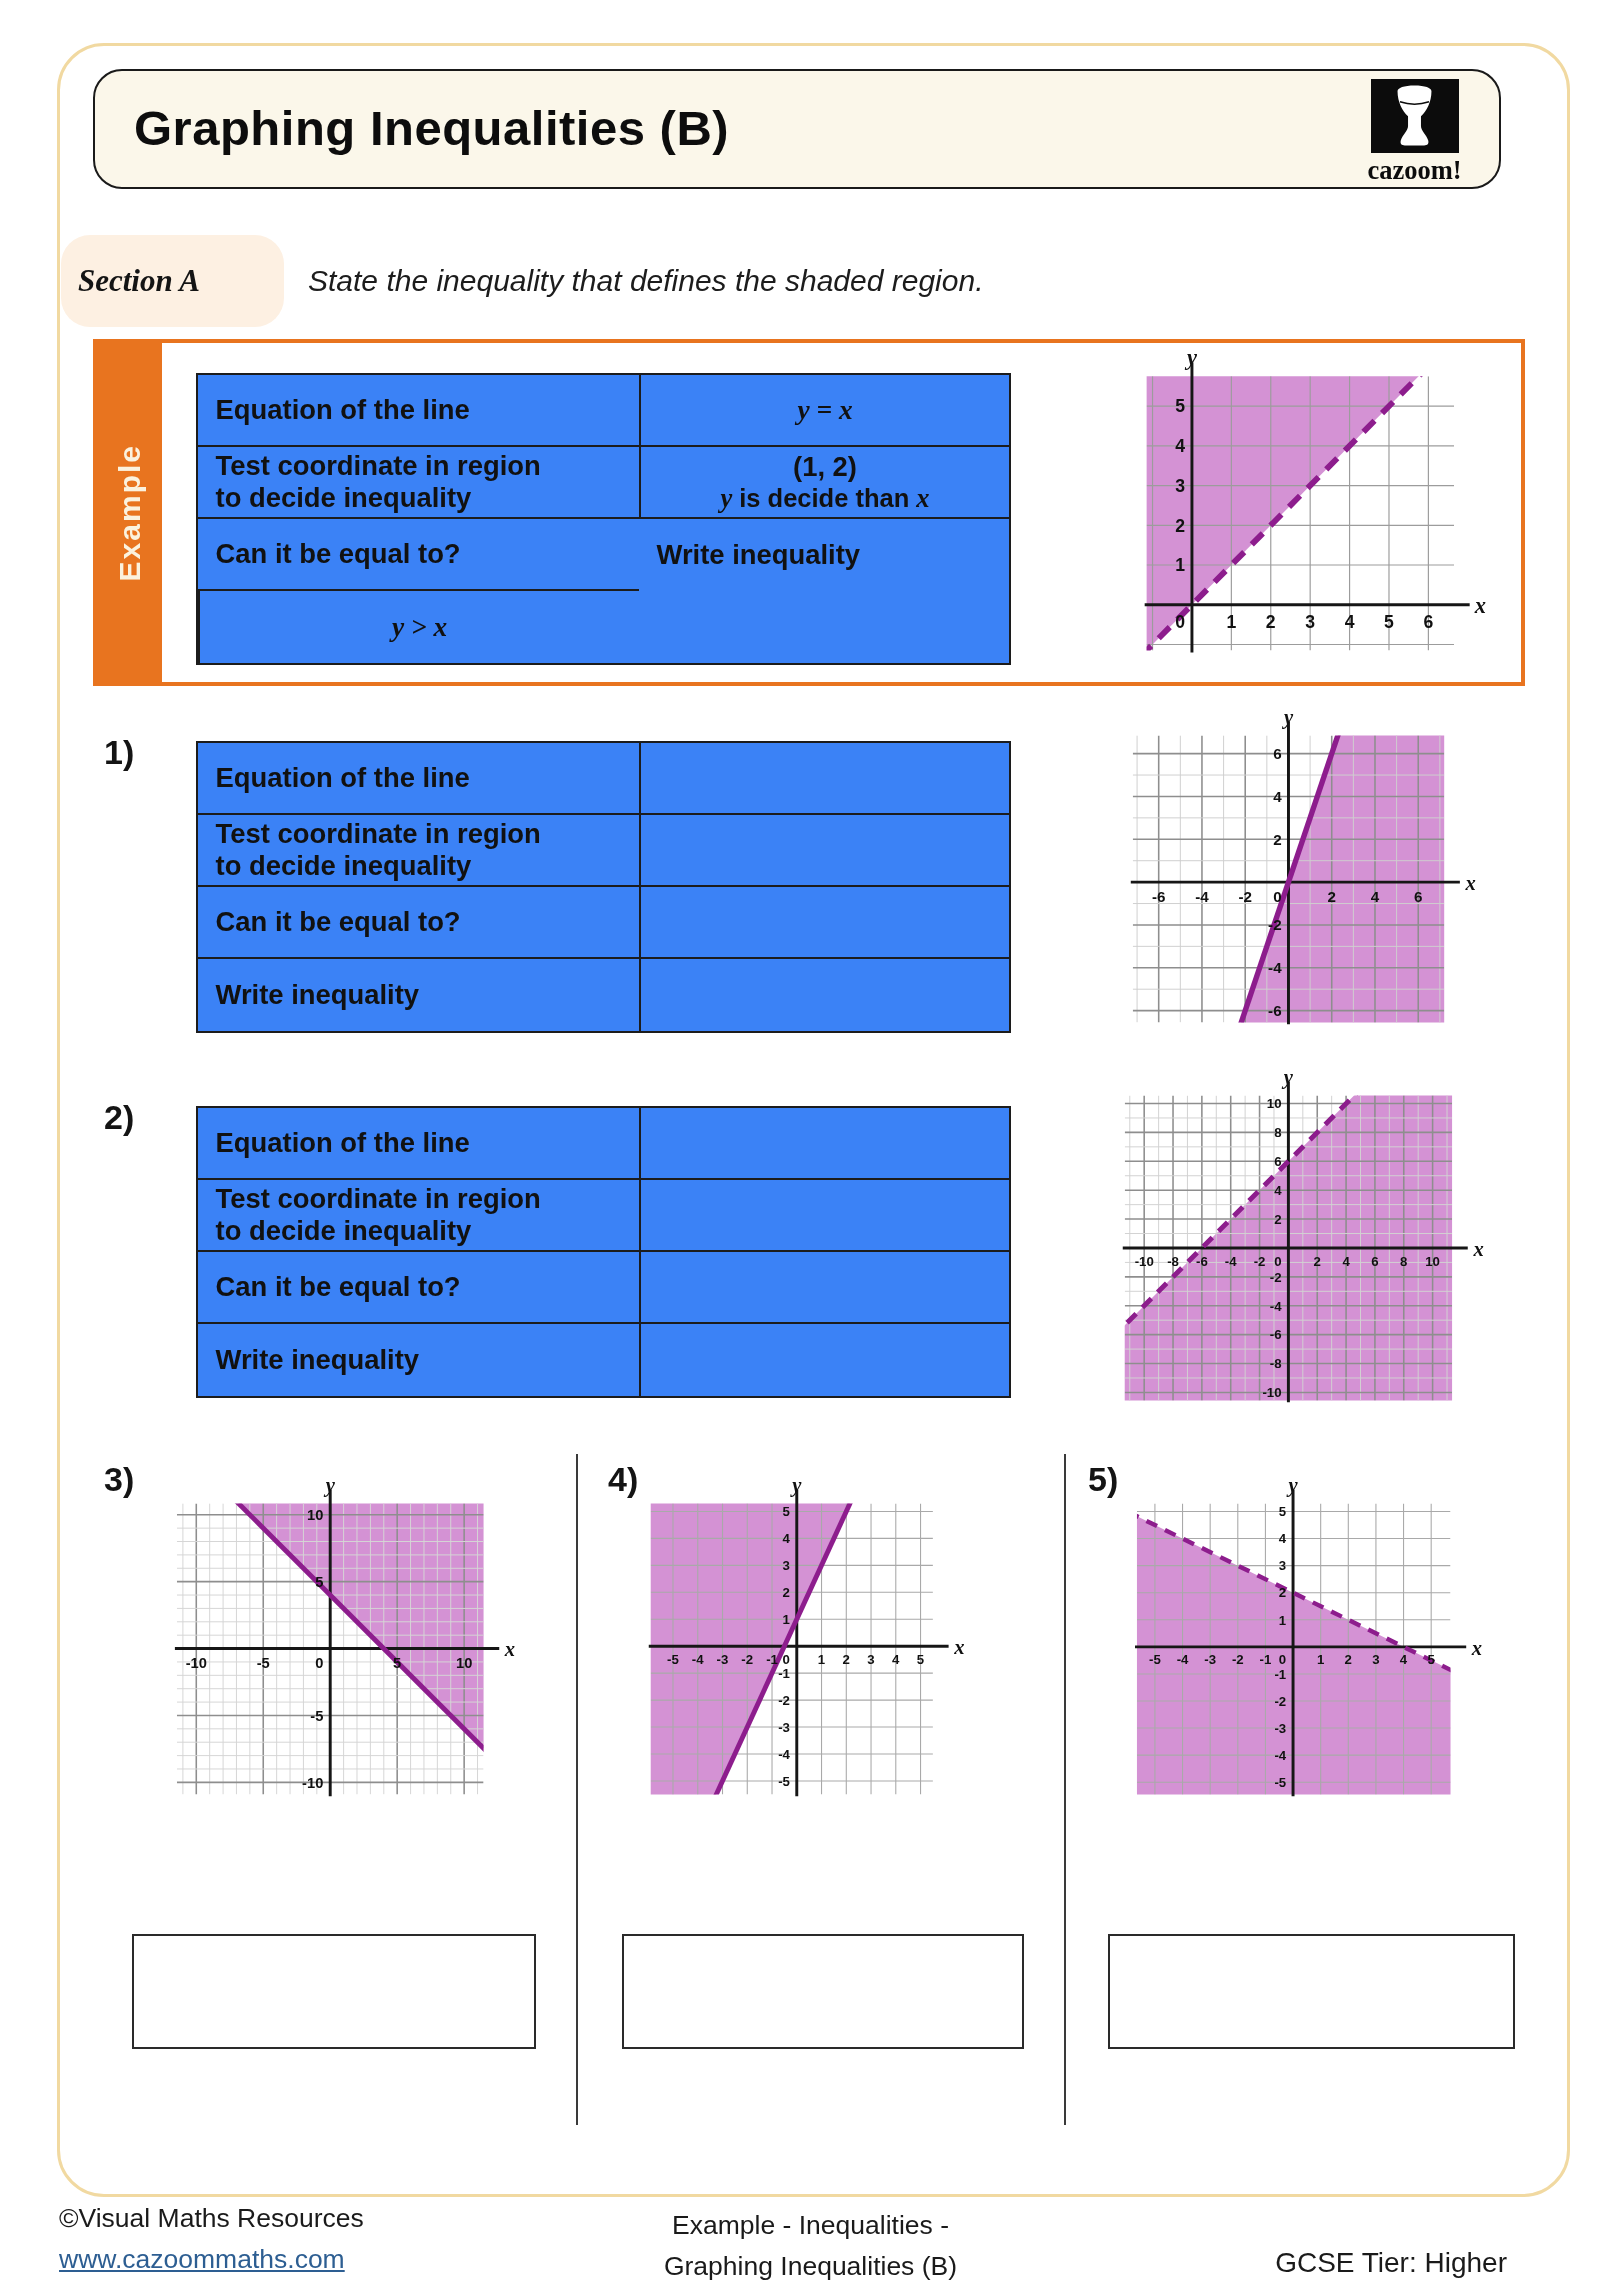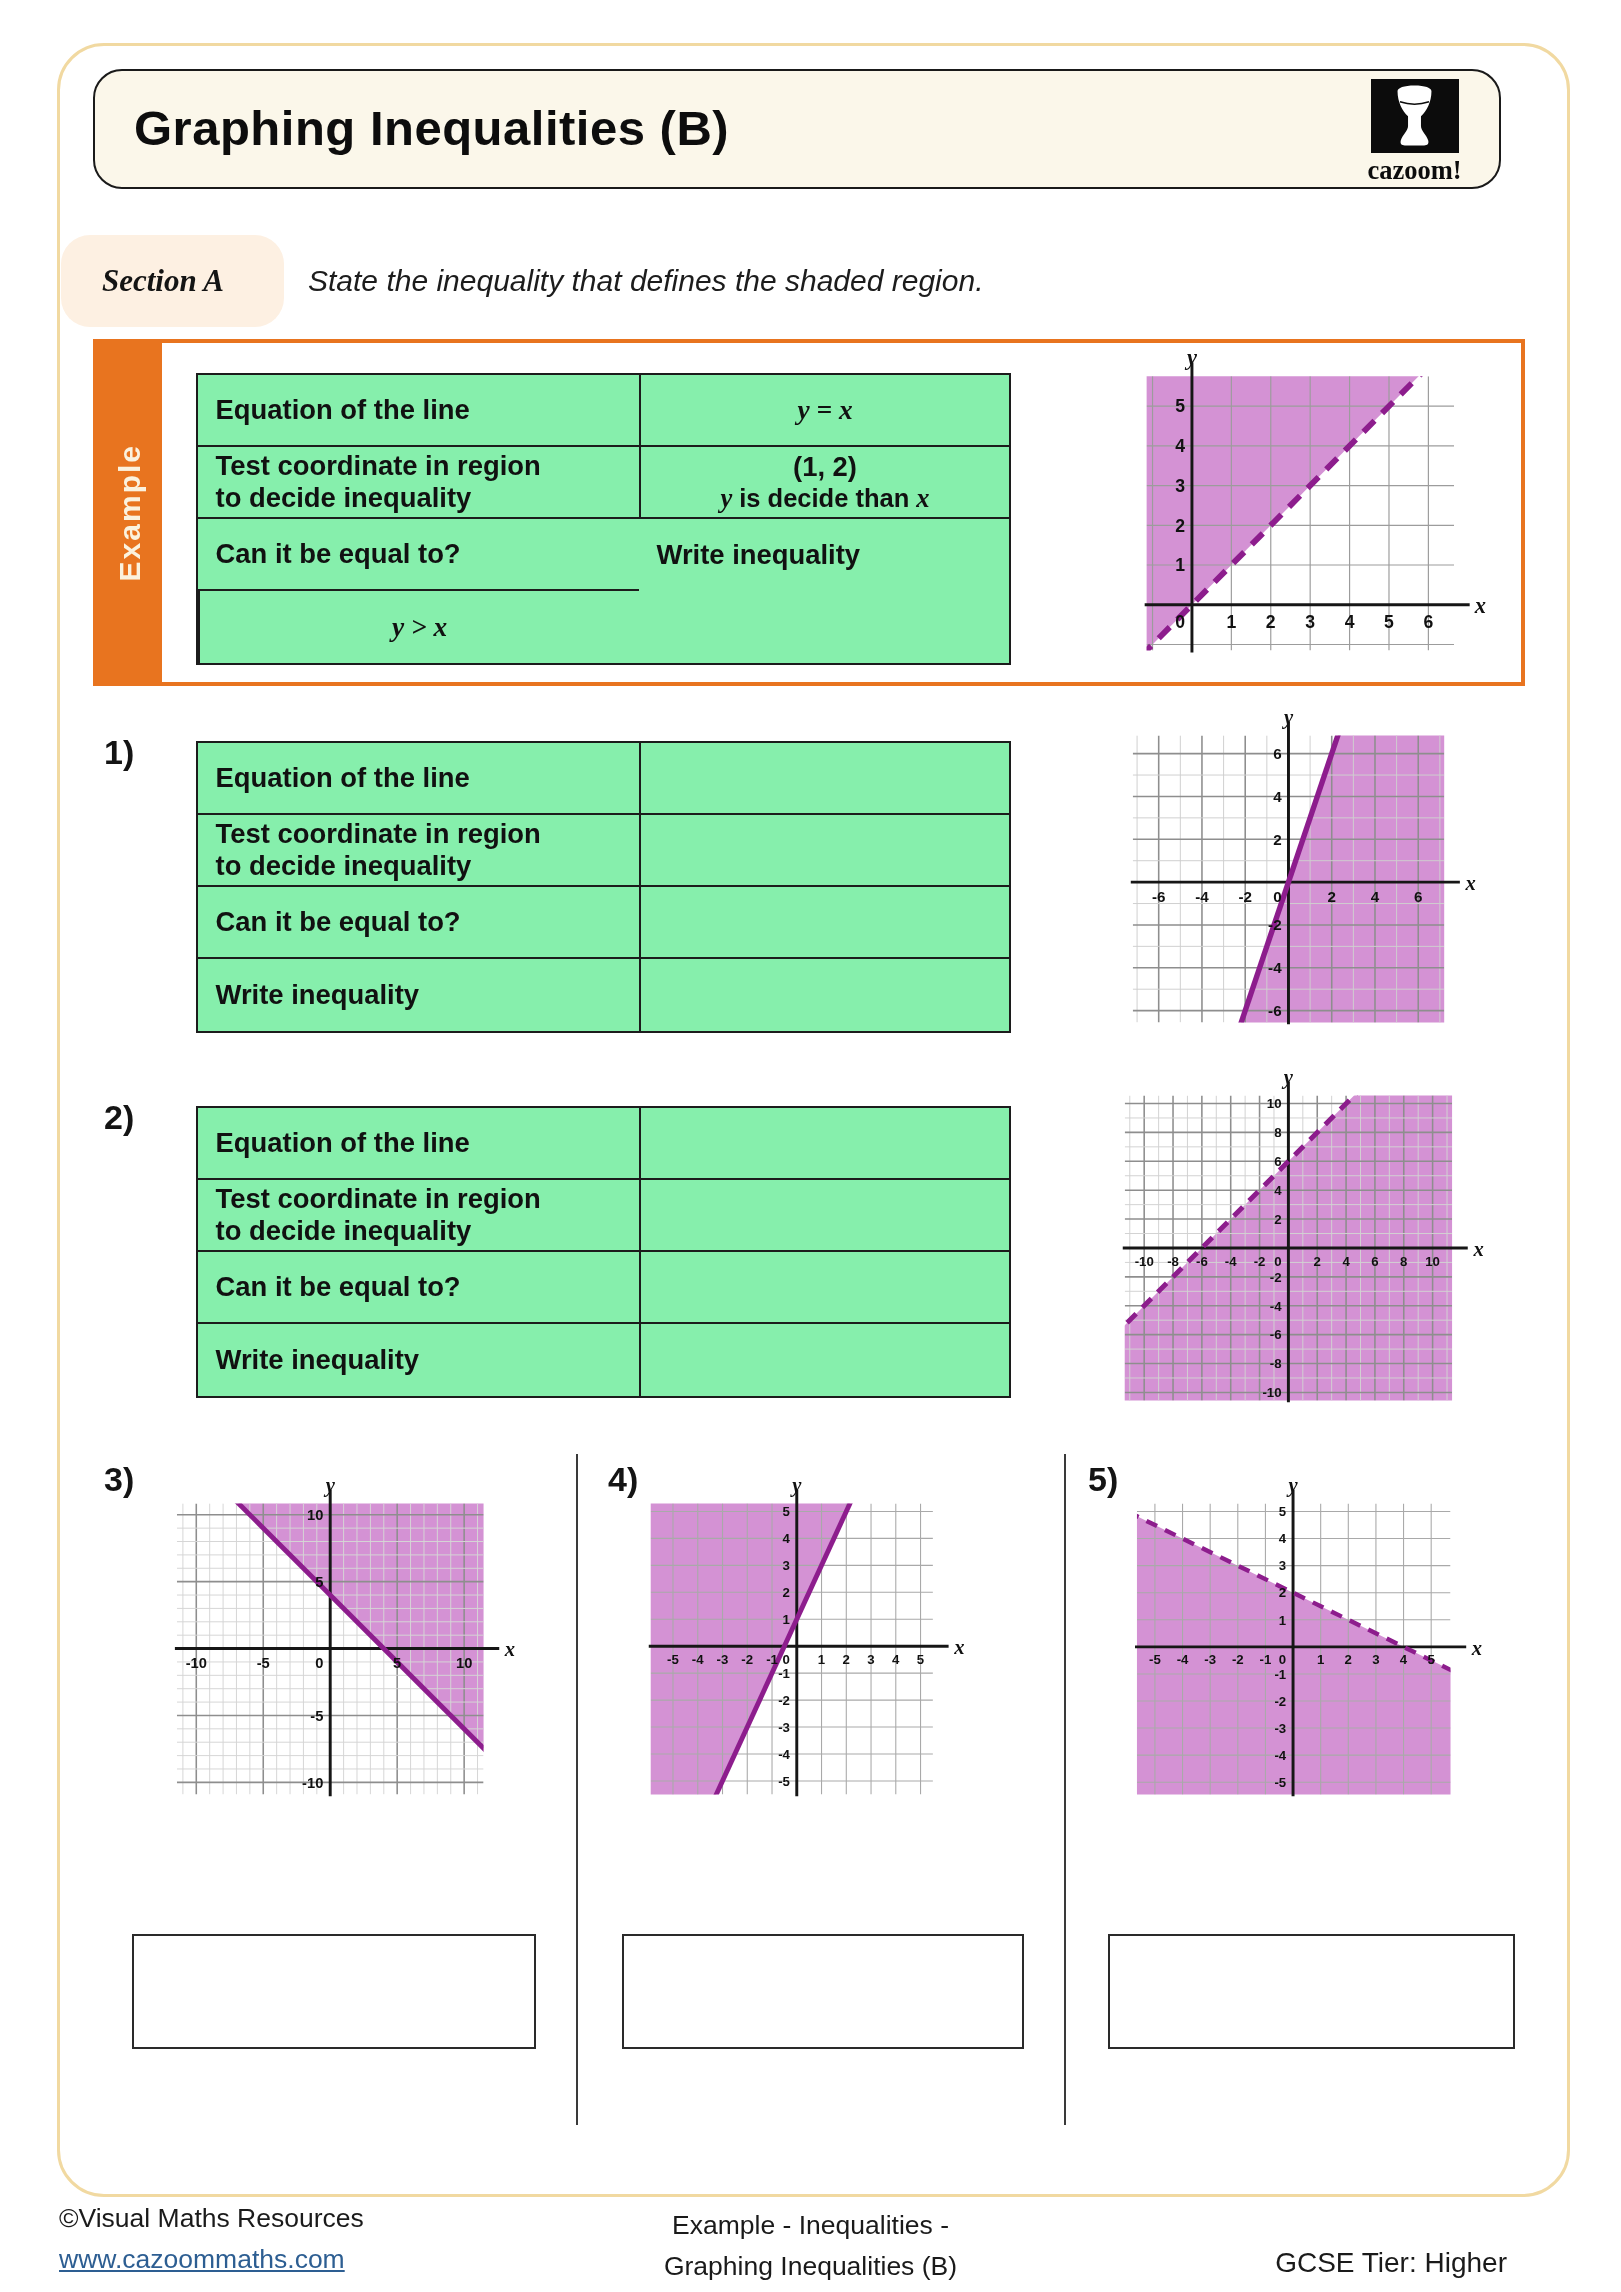--- a/index.html
+++ b/index.html
@@ -9,32 +9,32 @@
         border:3.9px solid #f1d9a1;border-radius:47px;box-sizing:border-box;}
   .header{position:absolute;left:93px;top:69px;width:1408px;height:120px;background:#fbf7ea;
         border:2.9px solid #1a1a1a;border-radius:29px;box-sizing:border-box;}
   .title{position:absolute;left:39px;top:0;height:114px;display:flex;align-items:center;
         font-size:49px;font-weight:700;letter-spacing:0.5px;color:#0d0d0d;}
   .logo{position:absolute;right:25.5px;top:2px;width:118px;text-align:center;}
   .logo-square{width:88px;height:74px;background:#0c0c0c;margin:5.9px auto 2px auto;
         display:flex;align-items:center;justify-content:center;}
   .logo-text{font-family:"Liberation Serif",serif;font-weight:700;font-size:26.5px;color:#0c0c0c;}
   .section-pill{position:absolute;left:61px;top:235px;width:223px;height:92px;background:#fdf0e2;
-        border-radius:29px;display:flex;align-items:center;padding-left:41px;box-sizing:border-box;
+        border-radius:29px;display:flex;align-items:center;padding-left:17px;box-sizing:border-box;
         font-family:"Liberation Serif",serif;font-style:italic;font-weight:700;font-size:31px;color:#141414;}
   .instruction{position:absolute;left:308px;top:235px;height:92px;display:flex;align-items:center;
         font-family:Liberation Sans, sans-serif;font-style:italic;font-size:30px;color:#1c1c1c;}
   .example-box{position:absolute;left:93px;top:339px;width:1432px;height:347px;background:#ffffff;
         border:4.9px solid #e8741f;box-sizing:border-box;}
   .ex-bar{position:absolute;left:0;top:0;bottom:0;width:65px;background:#e8741f;
         display:flex;align-items:center;justify-content:center;}
   .ex-bar span{writing-mode:vertical-rl;transform:rotate(180deg);color:#fbf2de;
         font-weight:700;font-size:30px;letter-spacing:2px;}
   .tbl{position:absolute;width:815px;display:grid;grid-template-columns:441px 1fr;
-        grid-auto-rows:72px;border:2.9px solid #1c1c1c;background:#86efac;box-sizing:border-box;}
+        grid-auto-rows:72px;border:2.9px solid #1c1c1c;background:#3b82f6;box-sizing:border-box;}
   .cell{border-bottom:2px solid #1c1c1c;display:flex;flex-direction:column;justify-content:center;box-sizing:border-box;}
   .cell:nth-last-child(-n+2){border-bottom:none;}
   .cell.lbl{padding-left:17.6px;font-weight:700;font-size:27.4px;line-height:32px;align-items:flex-start;}
   .cell.val{border-left:2px solid #1c1c1c;align-items:center;text-align:center;font-weight:700;font-size:27.4px;}
   .math{font-family:"Liberation Serif",serif;font-style:italic;font-size:29px;font-weight:700;}
   .phrase{font-size:25.5px;font-weight:700;display:flex;align-items:baseline;}
   .mi{font-family:"Liberation Serif",serif;font-style:italic;font-weight:700;font-size:26.5px;}
   .pm{margin:0 6.9px;}
   .q-label{position:absolute;font-size:34px;font-weight:700;color:#141414;}
   svg.graph{position:absolute;overflow:visible;}

